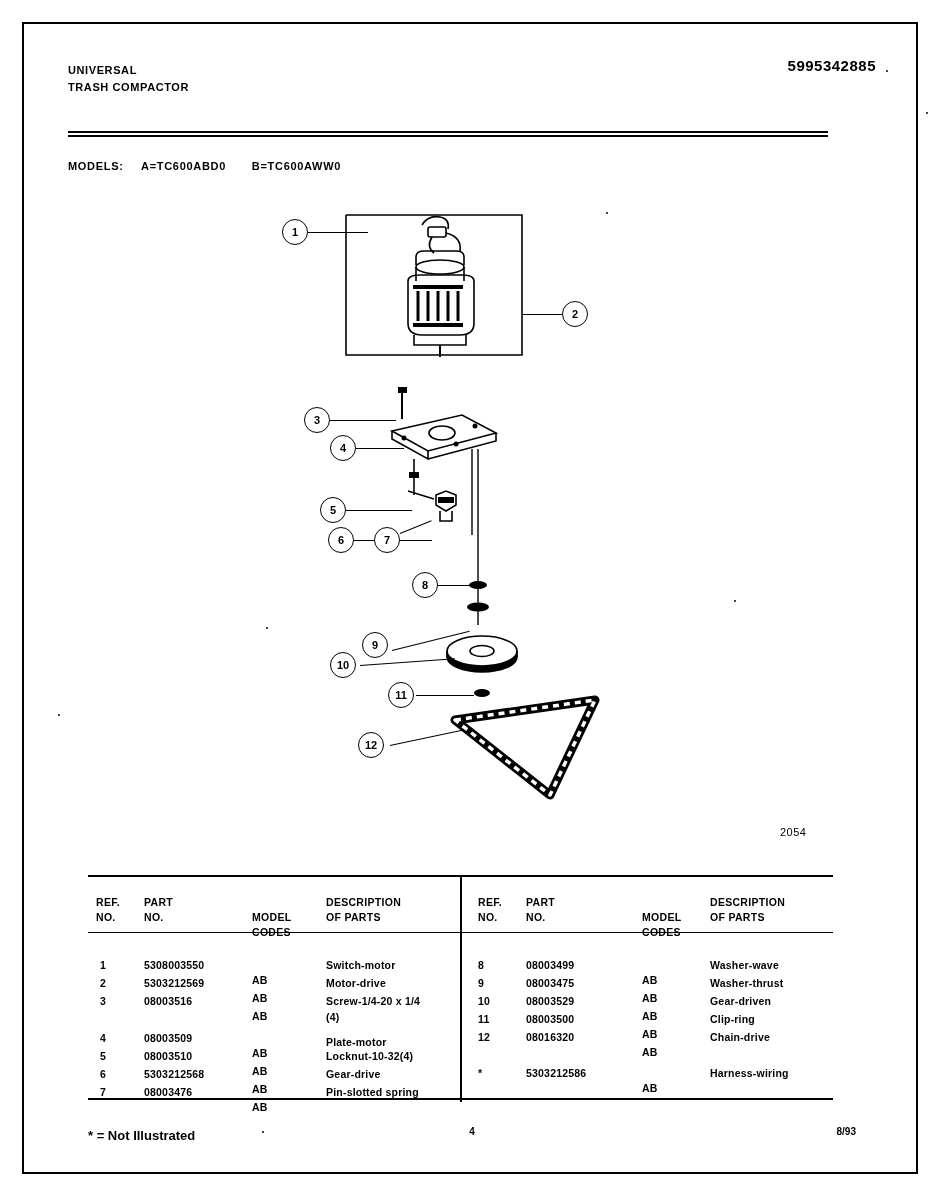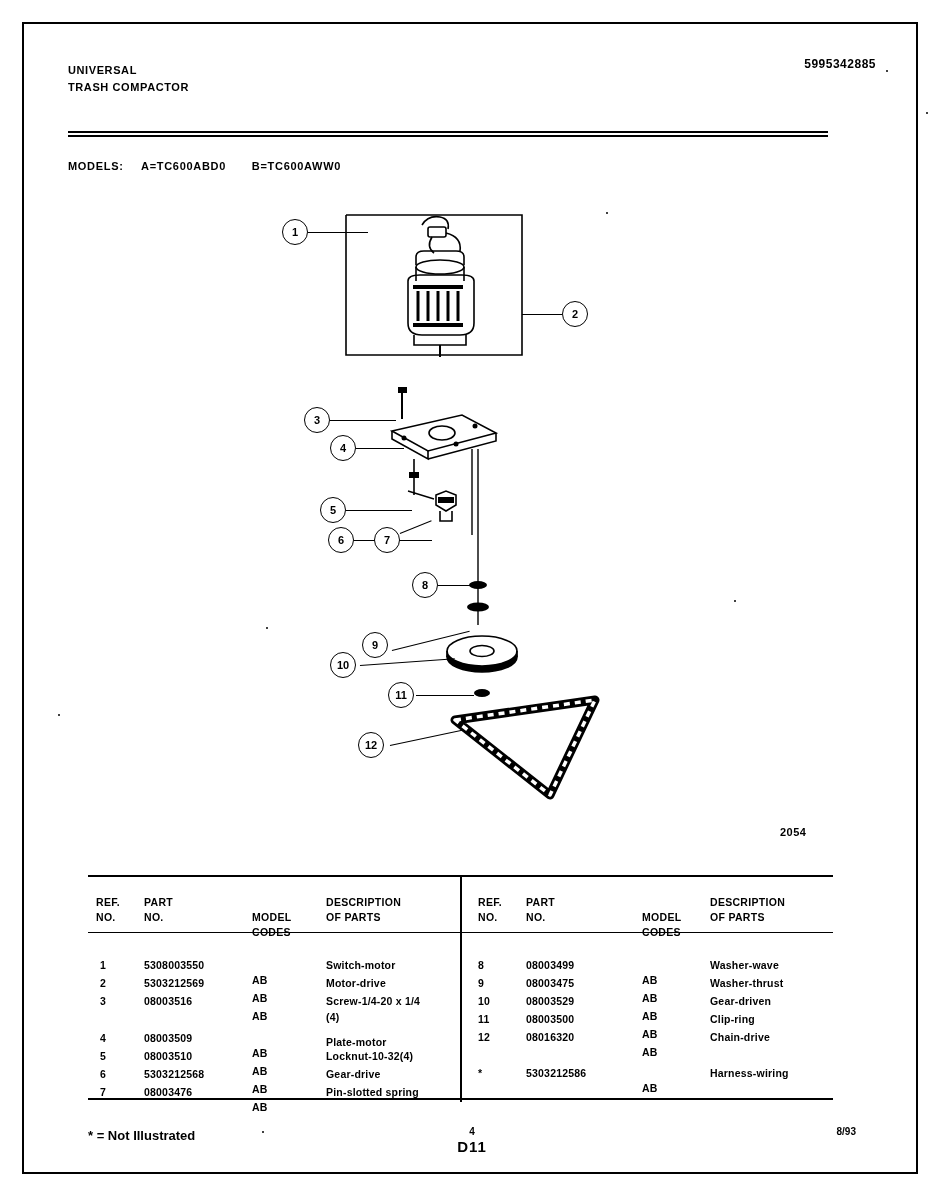--- a/index.html
+++ b/index.html
@@ -42,21 +42,21 @@
     left: 0; top: 60px;
     width: 944px;
     text-align: center;
     font-size: 14px;
     font-weight: bold;
     letter-spacing: 1.2px;
   }
   .hdr-right {
     position: absolute;
     right: 68px; top: 57px;
-    font-size: 12px;
+    font-size: 15px;
     font-weight: bold;
     letter-spacing: 0.5px;
   }
   .rule-double {
     position: absolute;
     left: 68px; top: 131px;
     width: 760px; height: 6px;
     border-top: 2px solid #000;
     border-bottom: 2px solid #000;
     box-sizing: border-box;
@@ -91,21 +91,21 @@
   }
   .lead {
     position: absolute;
     background: #000;
     height: 1.4px;
   }
   .diag-num {
     position: absolute;
     left: 780px; top: 826px;
     font-size: 11px;
-    font-weight: bold;
+    font-weight: normal;
     letter-spacing: 0.5px;
   }
 
   
   .table-wrap {
     position: absolute;
     left: 88px; top: 875px;
     width: 745px; height: 225px;
     border-top: 2px solid #000;
     border-bottom: 2px solid #000;
@@ -400,21 +400,20 @@
     <div class="trow" style="left:382px; top:190px; width:360px;">
       <span class="c-ref" style="left:8px;   top:0;">*</span>
       <span class="c-part" style="left:56px;  top:0;">5303212586</span>
       <span class="c-model" style="left:172px; top:0;">AB</span>
       <span class="c-desc" style="left:240px; top:0;">Harness-wiring</span>
     </div>
   </div>
 
   <div class="footnote">* = Not Illustrated</div>
   <div class="pagenum-small">4</div>
-  <div class="pagenum-big">D11</div>
   <div class="date-code">8/93</div>
 
   <div class="speck" style="left:886px; top:70px; width:2px; height:2px;"></div>
   <div class="speck" style="left:926px; top:112px; width:2px; height:2px;"></div>
   <div class="speck" style="left:606px; top:212px; width:2px; height:2px;"></div>
   <div class="speck" style="left:266px; top:627px; width:2px; height:2px;"></div>
   <div class="speck" style="left:734px; top:600px; width:2px; height:2px;"></div>
   <div class="speck" style="left:58px;  top:714px; width:2px; height:2px;"></div>
   <div class="speck" style="left:262px; top:1131px; width:2px; height:2px;"></div>
 </div>

